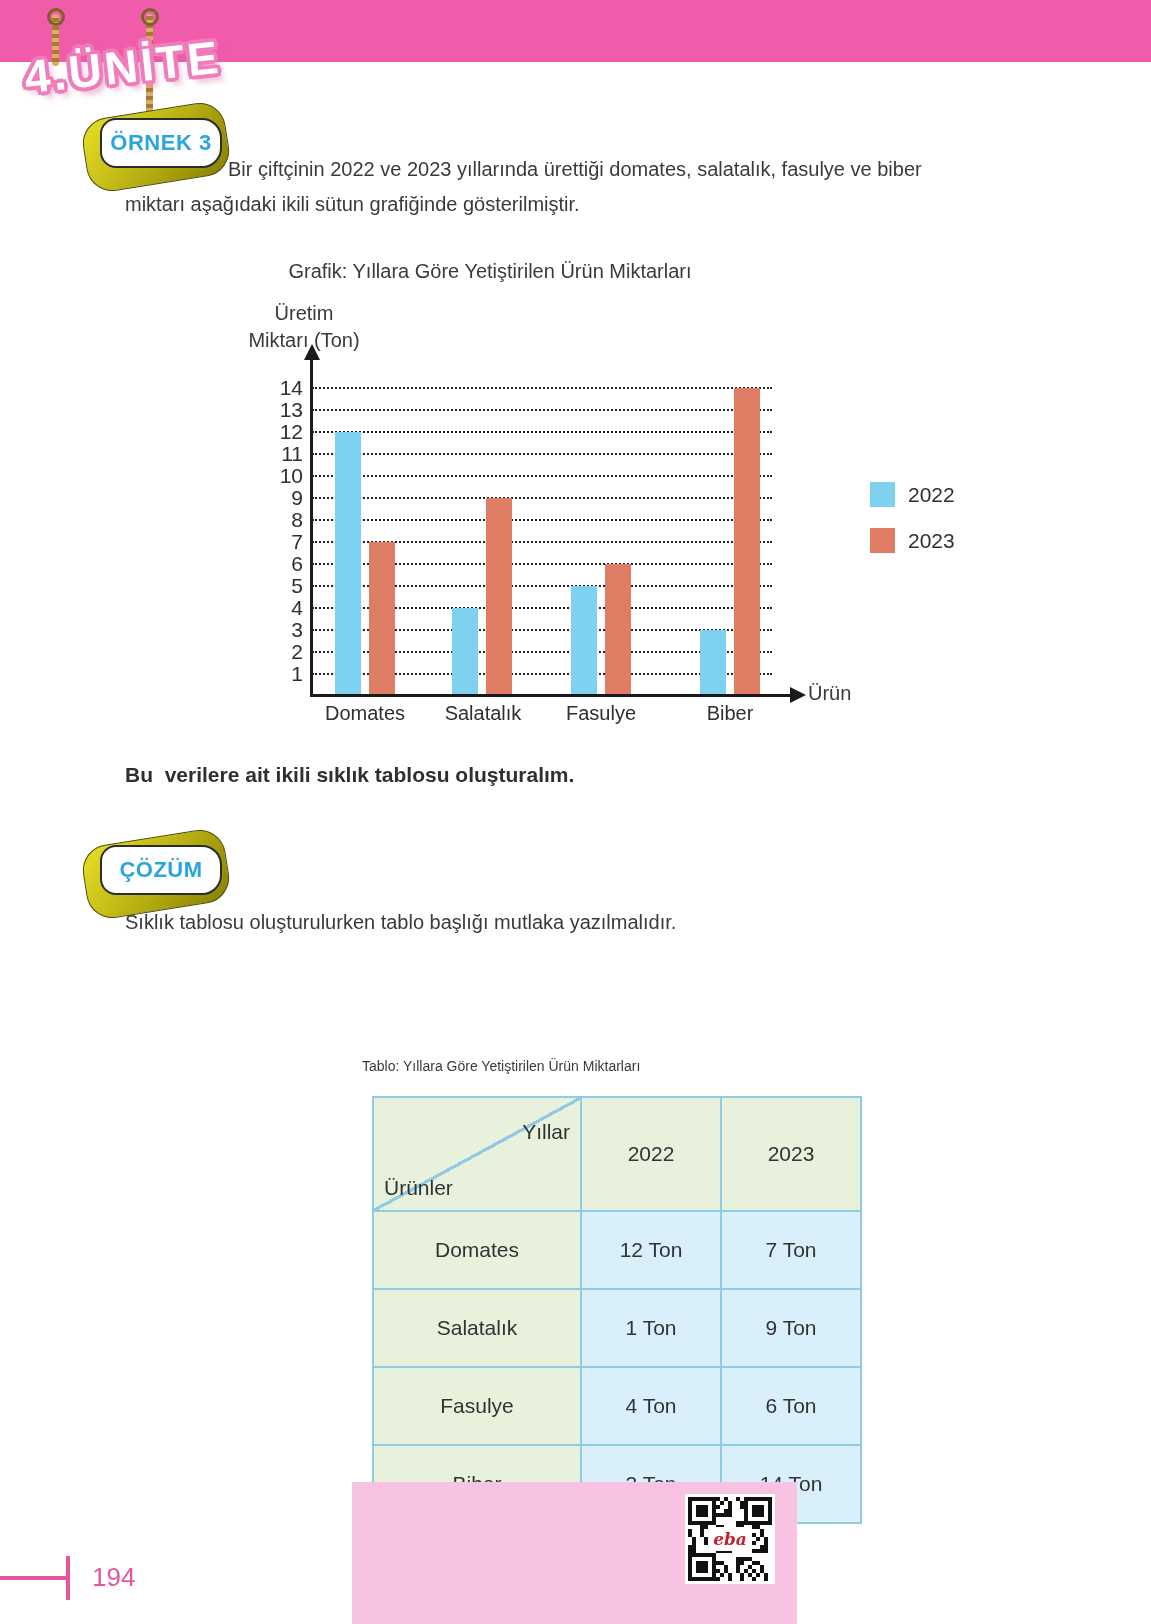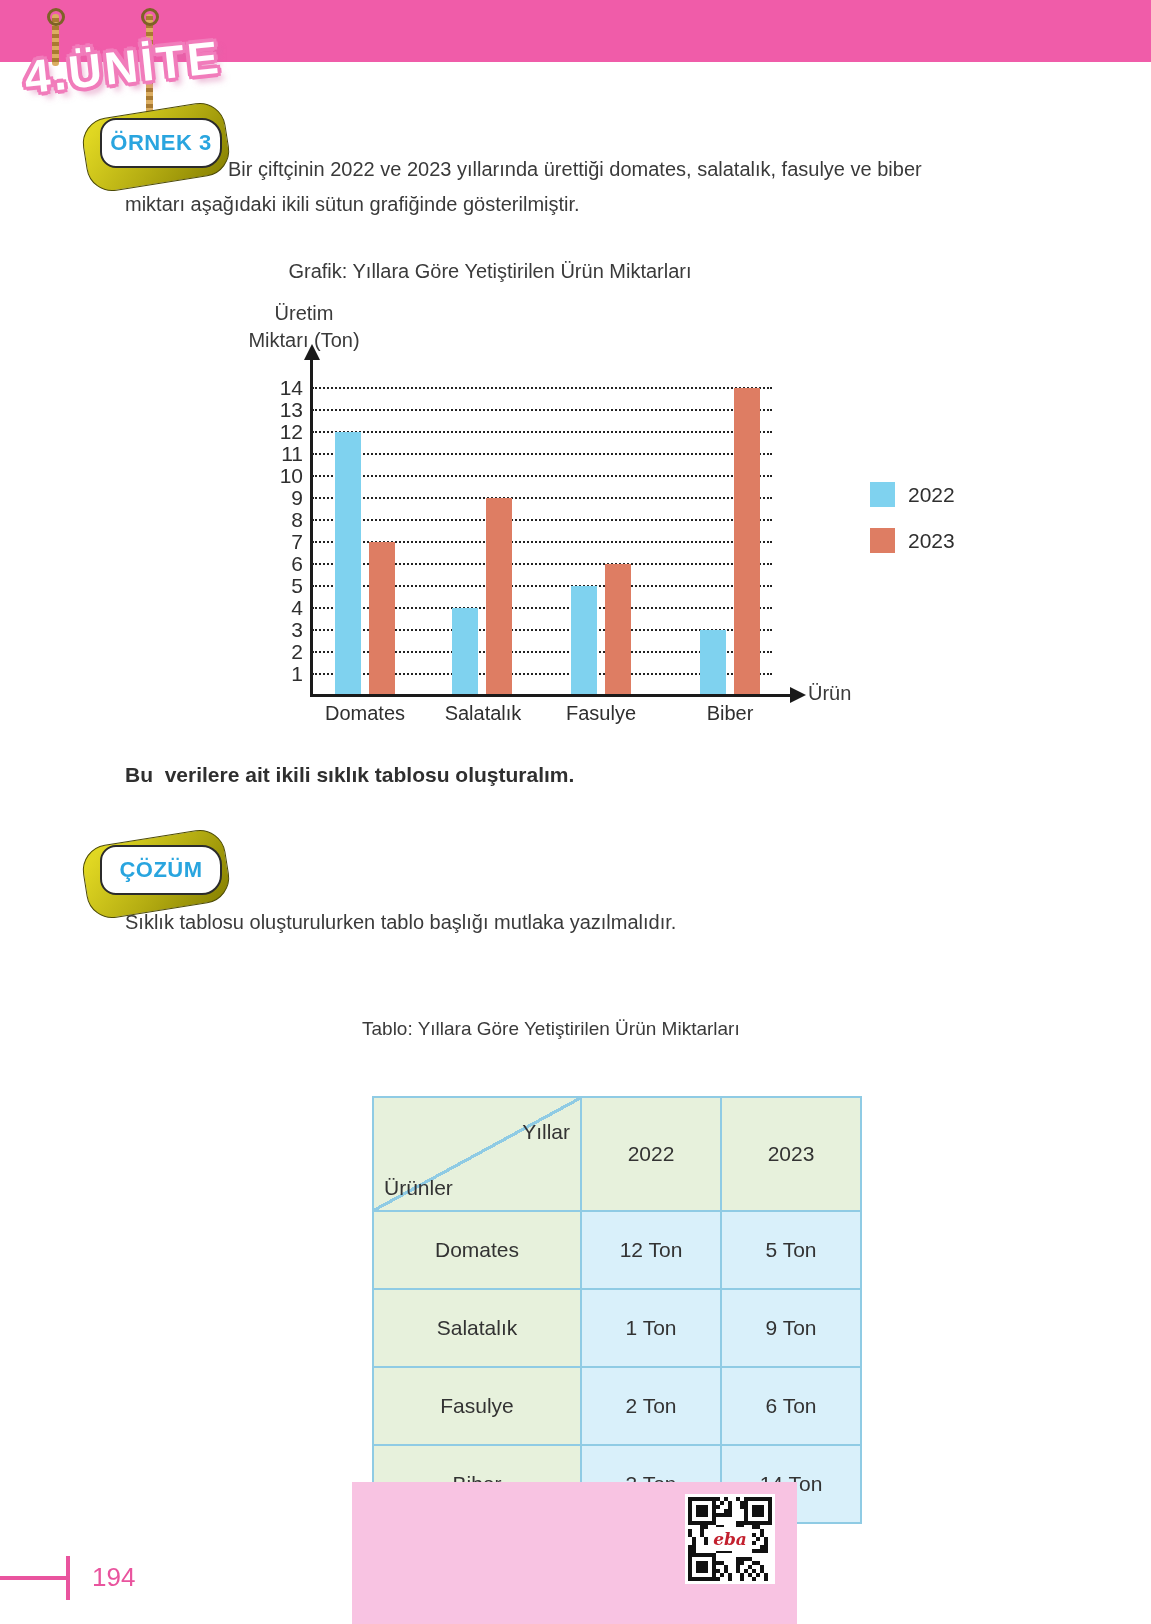--- a/index.html
+++ b/index.html
@@ -50,21 +50,21 @@
   .gridline{position:absolute;height:0;border-top:2px dotted #222;}
   .tick{position:absolute;text-align:right;font-size:21px;color:#2f2f2f;line-height:24px;}
   .bar{position:absolute;}
   .cat-label{position:absolute;text-align:center;font-size:20px;color:#2f2f2f;}
   .legend{position:absolute;left:870px;top:482px;}
   .legend-item{display:flex;align-items:center;margin-bottom:21px;}
   .legend-swatch{width:25px;height:25px;margin-right:13px;}
   .legend-label{font-size:21px;color:#2f2f2f;}
 
   
-  .table-title{position:absolute;left:362px;top:1018px;font-size:19px;}
+  .table-title{position:absolute;left:362px;top:1058px;font-size:14px;}
   table.freq{position:absolute;left:372px;top:1096px;border-collapse:collapse;}
   table.freq td{border:2px solid #8fcbe4;text-align:center;font-size:21px;color:#333;padding:16px;}
   td.corner-cell{width:174px;height:80px;background:#e7f1dc;position:relative;
     background-image:linear-gradient(to bottom right,transparent 49.3%,#8fcbe4 49.3%,#8fcbe4 50.9%,transparent 50.9%);}
   .corner-top{position:absolute;right:10px;top:22px;font-size:21px;}
   .corner-bottom{position:absolute;left:10px;bottom:10px;font-size:21px;}
   td.year-cell{width:106px;height:80px;background:#e7f1dc;}
   td.prod-cell{height:44px;background:#e7f1dc;}
   td.val-cell{background:#d9f0fa;}
 
@@ -184,30 +184,30 @@
         <td class="corner-cell">
           <span class="corner-top">Yıllar</span>
           <span class="corner-bottom">Ürünler</span>
         </td>
         <td class="year-cell">2022</td>
         <td class="year-cell">2023</td>
       </tr>
     <tr>
           <td class="prod-cell">Domates</td>
           <td class="val-cell">12 Ton</td>
-          <td class="val-cell">5 Ton</td>
+          <td class="val-cell">7 Ton</td>
         </tr>
         <tr>
           <td class="prod-cell">Salatalık</td>
           <td class="val-cell">1 Ton</td>
           <td class="val-cell">9 Ton</td>
         </tr>
         <tr>
           <td class="prod-cell">Fasulye</td>
-          <td class="val-cell">2 Ton</td>
+          <td class="val-cell">4 Ton</td>
           <td class="val-cell">6 Ton</td>
         </tr>
         <tr>
           <td class="prod-cell">Biber</td>
           <td class="val-cell">3 Ton</td>
           <td class="val-cell">14 Ton</td>
         </tr>
       </tbody>
   </table>
 

